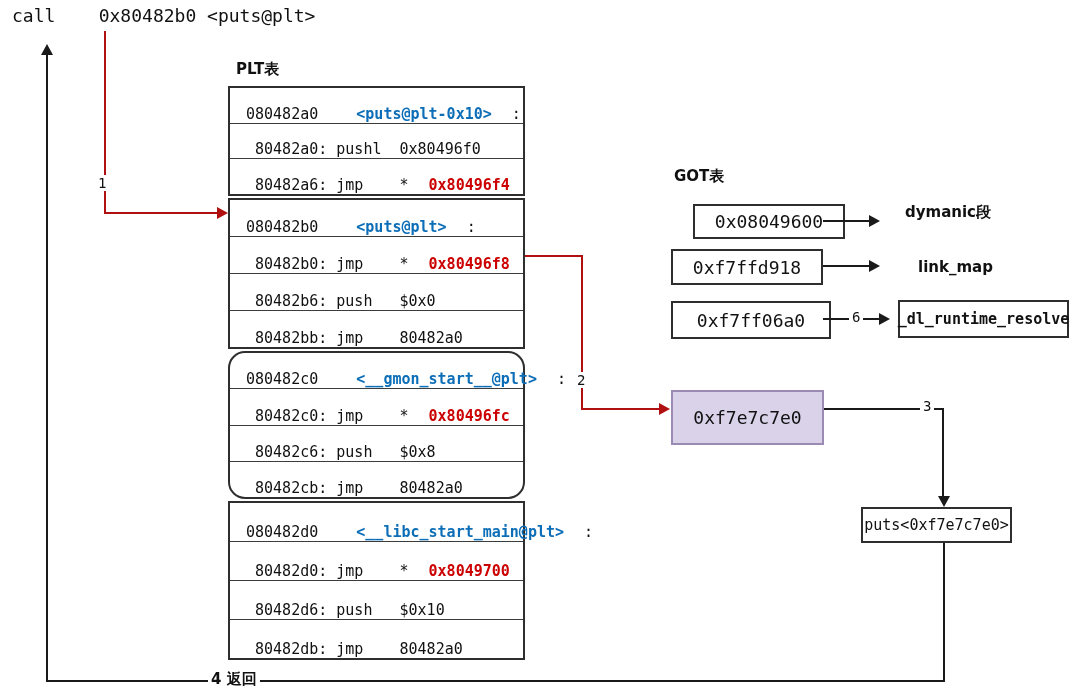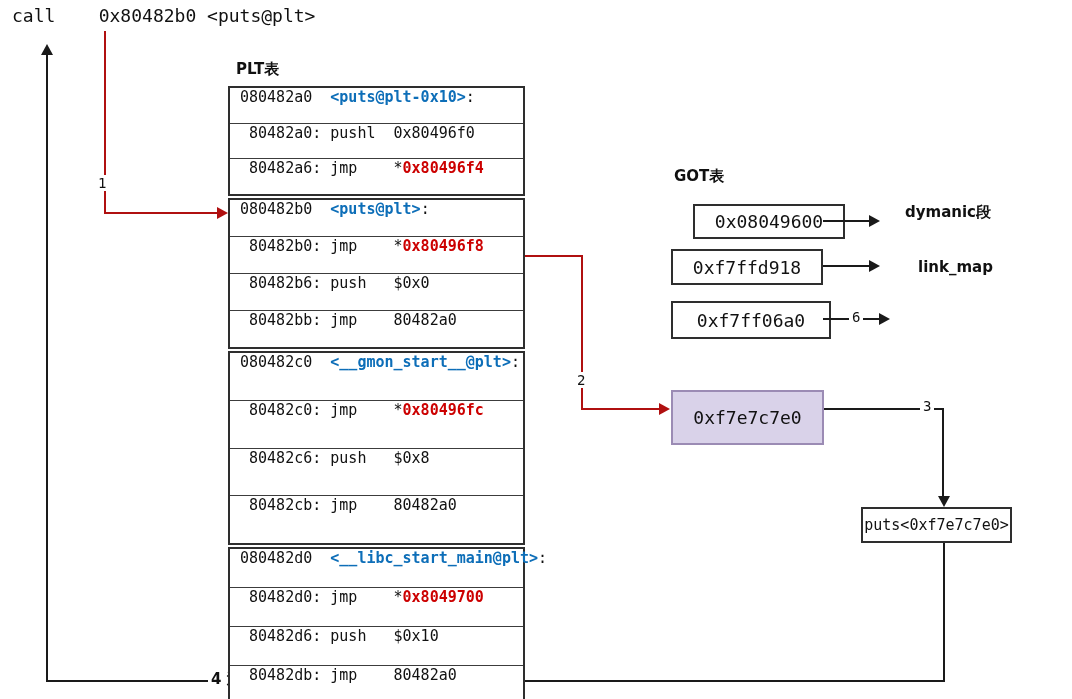--- a/index.html
+++ b/index.html
@@ -14,23 +14,23 @@
   .arr-r{position:absolute;width:0;height:0;border-top:6px solid transparent;border-bottom:6px solid transparent;border-left:11px solid #1a1a1a;}
   .arr-r.red{border-left-color:#b01010;}
   .arr-up{position:absolute;width:0;height:0;border-left:6px solid transparent;border-right:6px solid transparent;border-bottom:11px solid #1a1a1a;}
   .arr-dn{position:absolute;width:0;height:0;border-left:6px solid transparent;border-right:6px solid transparent;border-top:11px solid #1a1a1a;}
   .steplbl{position:absolute;background:#ffffff;padding:0 3px;font-size:14px;line-height:16px;}
   .title{font-size:18px;line-height:22px;}
   .plt-wrap{position:absolute;left:228px;top:86px;width:297px;}
   .plt-block{box-sizing:border-box;border:2px solid #2e2e2e;background:#fff;display:flex;flex-direction:column;margin-bottom:2px;}
   .plt-block:nth-child(1){height:110px;}
   .plt-block:nth-child(2){height:151px;}
-  .plt-block:nth-child(3){height:194px;}
+  .plt-block:nth-child(3){height:148px;border-radius:17px;}
   .plt-block:nth-child(4){height:159px;}
-  .plt-row{flex:1;display:flex;align-items:flex-start;padding-left:10px;font-size:15px;white-space:pre;}
+  .plt-row{flex:1;display:flex;align-items:flex-end;padding-left:16px;font-size:15px;white-space:pre;gap:20px;}
   .plt-row + .plt-row{border-top:1px solid #3c3c3c;}
   .seg-blue{color:#0d6eb8;font-weight:bold;}
   .seg-red{color:#cc0000;font-weight:bold;}
   .gbox{position:absolute;box-sizing:border-box;border:2px solid #2e2e2e;background:#fff;
         display:flex;align-items:center;justify-content:center;font-size:18px;white-space:pre;}
   .gbox.purple{background:#d9d2e9;border-color:#9b8bb4;}
   .gbox.small{font-size:15px;}
   .lbl{position:absolute;font-size:15px;white-space:pre;}
 </style>
 </head>
@@ -93,20 +93,21 @@
 
   <div class="gbox" style="left:671px;top:249px;width:152px;height:36px;">0xf7ffd918</div>
   <div class="hline" style="left:823px;top:265px;width:47px;"></div>
   <div class="arr-r" style="left:869px;top:260px;"></div>
   <div class="lbl cjk" style="left:918px;top:258px;">link_map</div>
 
   <div class="gbox" style="left:671px;top:301px;width:160px;height:38px;">0xf7ff06a0</div>
   <div class="hline" style="left:823px;top:318px;width:62px;"></div>
   <div class="arr-r" style="left:879px;top:313px;"></div>
   <div class="steplbl mono" style="left:849px;top:309px;">6</div>
+  <div class="gbox small" style="left:898px;top:300px;width:171px;height:38px;font-weight:bold;">_dl_runtime_resolve</div>
 
   <div class="gbox purple" style="left:671px;top:390px;width:153px;height:55px;">0xf7e7c7e0</div>
 
   <div class="hline" style="left:824px;top:408px;width:120px;"></div>
   <div class="steplbl mono" style="left:920px;top:398px;">3</div>
   <div class="vline" style="left:942px;top:408px;height:89px;"></div>
   <div class="arr-dn" style="left:938px;top:496px;"></div>
 
   <div class="gbox small" style="left:861px;top:507px;width:151px;height:36px;">puts&lt;0xf7e7c7e0&gt;</div>
 

